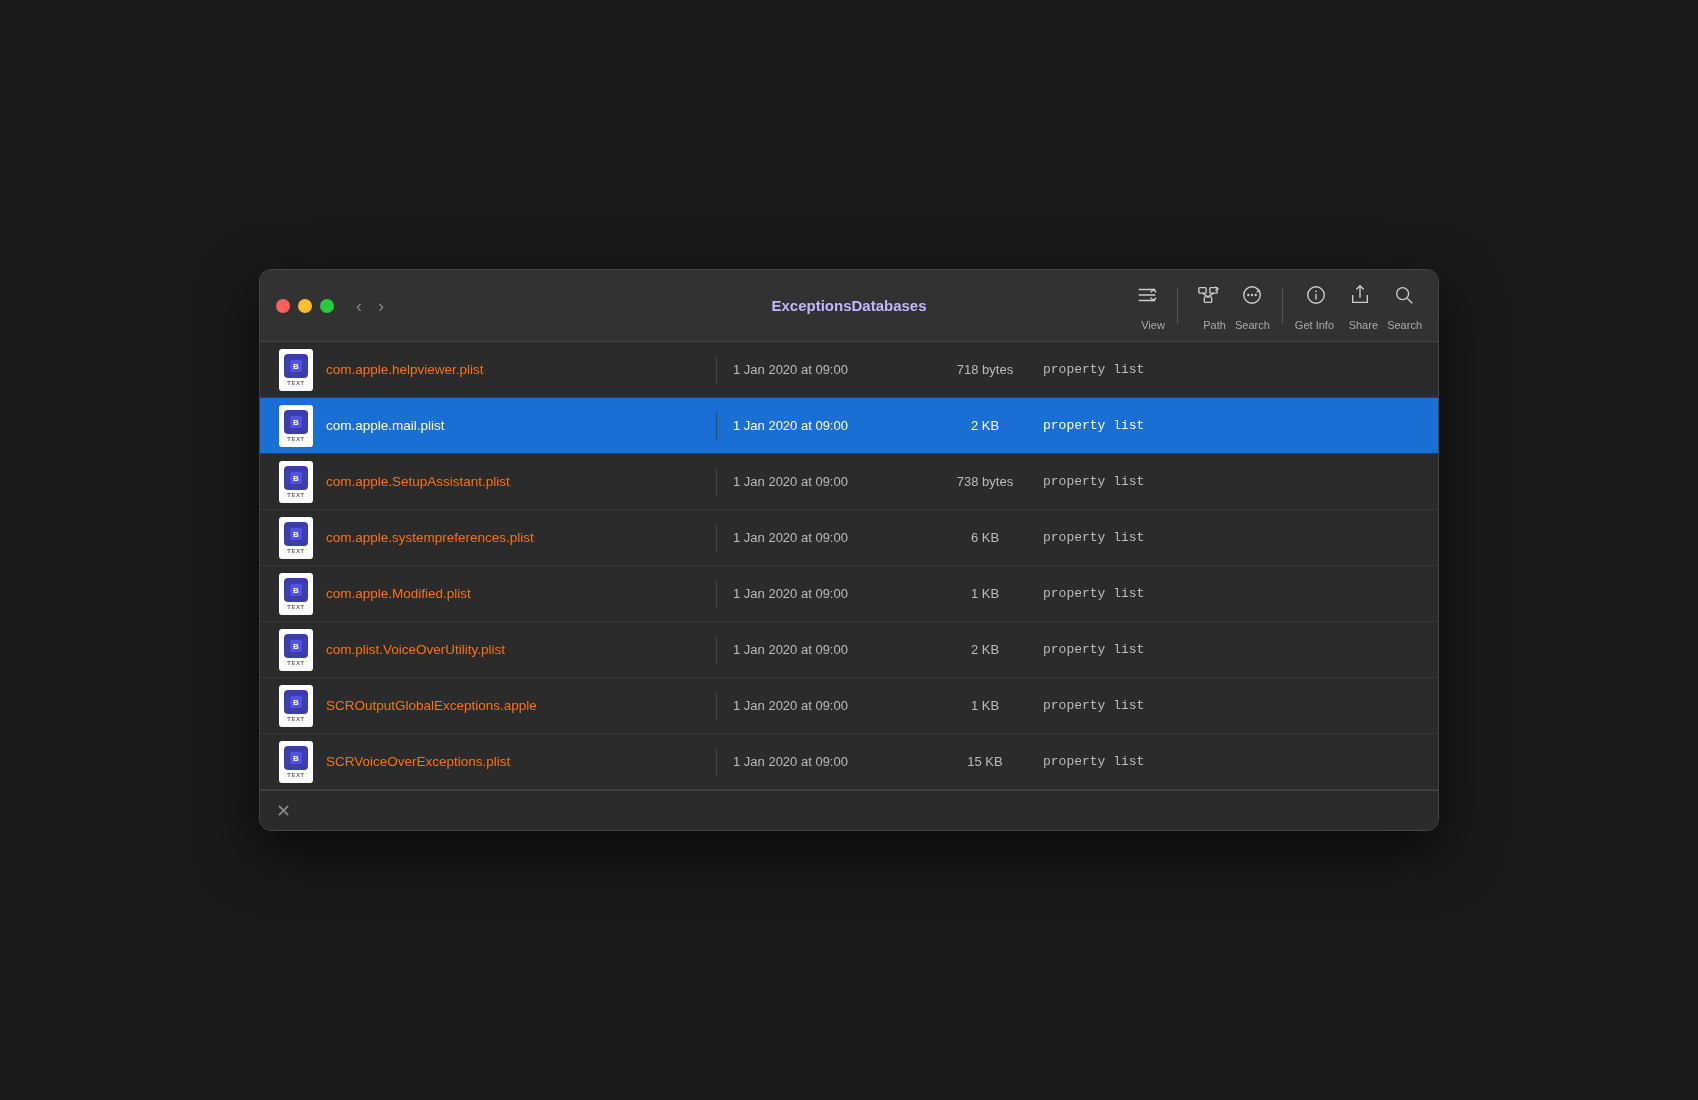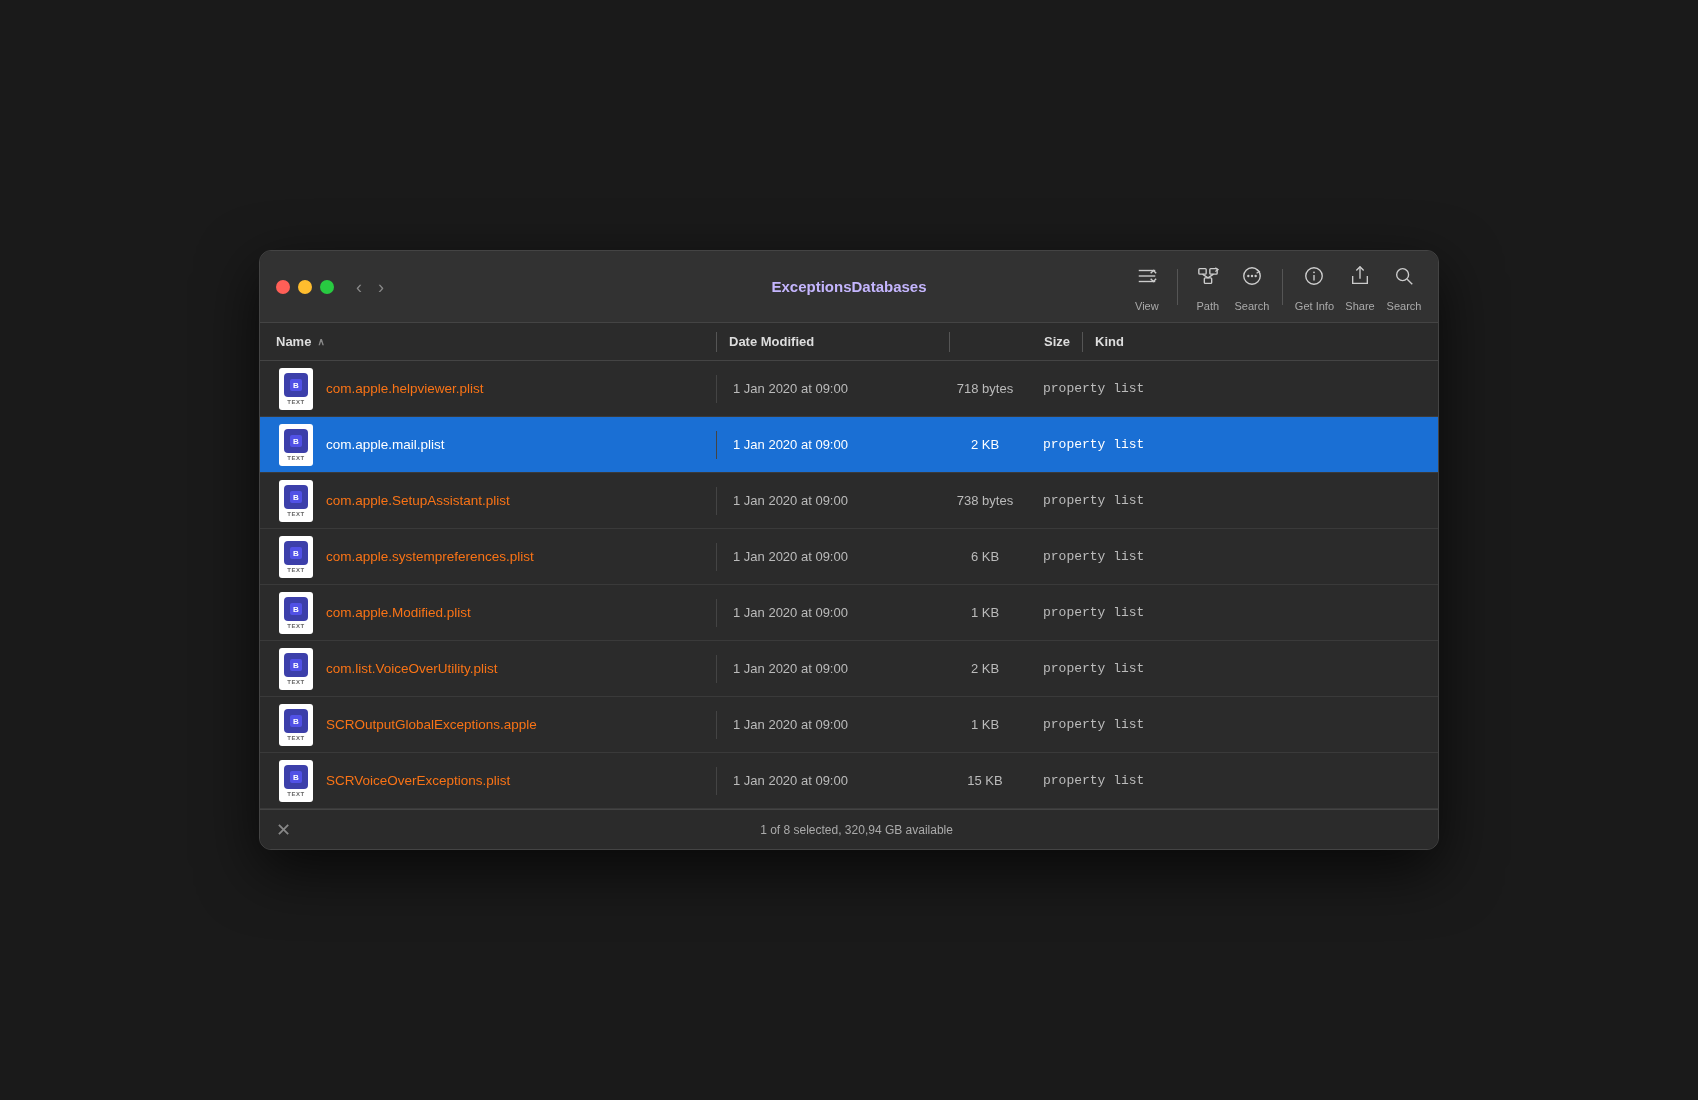--- a/index.html
+++ b/index.html
@@ -69,21 +69,21 @@
     }
     .toolbar-right {
       display: flex;
       align-items: center;
       gap: 8px;
       margin-left: auto;
     }
     .toolbar-group {
       display: flex;
       flex-direction: column;
-      align-items: center;
+      align-items: flex-end;
       gap: 10px;
     }
     .toolbar-icon {
       color: #ccc;
       font-size: 20px;
       cursor: pointer;
       display: flex;
       align-items: center;
       justify-content: center;
       width: 36px;
@@ -342,32 +342,20 @@
           <svg viewBox="0 0 24 24">
             <circle cx="10.5" cy="10.5" r="6.5"></circle>
             <line x1="15.5" y1="15.5" x2="21" y2="21"></line>
           </svg>
         </div>
         <span class="toolbar-label">Search</span>
       </div>
     </div>
   </div>
 
-  <div class="column-headers">
-    <div class="col-name">
-      <span>Name</span>
-      <span class="col-sort-icon">∧</span>
-    </div>
-    <div class="col-divider"></div>
-    <div class="col-date">Date Modified</div>
-    <div class="col-divider"></div>
-    <div class="col-size">Size</div>
-    <div class="col-divider"></div>
-    <div class="col-kind">Kind</div>
-  </div>
 
   <div class="file-list" id="file-list">
       <div class="file-row">
     <div class="file-icon-wrap">
       <div class="file-icon">
         <div class="file-icon-body">
           <div class="file-icon-badge">
             <svg width="14" height="14" viewBox="0 0 14 14" fill="none">
               <rect x="1" y="1" width="12" height="12" rx="2" fill="#5a5aff" opacity="0.7"></rect>
               <text x="7" y="10" text-anchor="middle" font-size="8" fill="white" font-weight="bold">B</text>
@@ -470,21 +458,21 @@
           <div class="file-icon-badge">
             <svg width="14" height="14" viewBox="0 0 14 14" fill="none">
               <rect x="1" y="1" width="12" height="12" rx="2" fill="#5a5aff" opacity="0.7"></rect>
               <text x="7" y="10" text-anchor="middle" font-size="8" fill="white" font-weight="bold">B</text>
             </svg>
           </div>
           <span class="file-icon-text-label">TEXT</span>
         </div>
       </div>
     </div>
-    <div class="file-name">com.list.VoiceOverUtility.plist</div>
+    <div class="file-name">com.plist.VoiceOverUtility.plist</div>
     <div class="col-divider-row"></div>
     <div class="file-date">1 Jan 2020 at 09:00</div>
     <div class="file-size">2 KB</div>
     <div class="file-kind">property list</div>
   </div>
       <div class="file-row">
     <div class="file-icon-wrap">
       <div class="file-icon">
         <div class="file-icon-body">
           <div class="file-icon-badge">
@@ -520,15 +508,14 @@
     <div class="file-name">SCRVoiceOverExceptions.plist</div>
     <div class="col-divider-row"></div>
     <div class="file-date">1 Jan 2020 at 09:00</div>
     <div class="file-size">15 KB</div>
     <div class="file-kind">property list</div>
   </div>
     </div>
 
   <div class="statusbar">
     <button class="status-close">✕</button>
-    <div class="status-text">1 of 8 selected, 320,94 GB available</div>
   </div>
 </div>
 
 </body></html>

